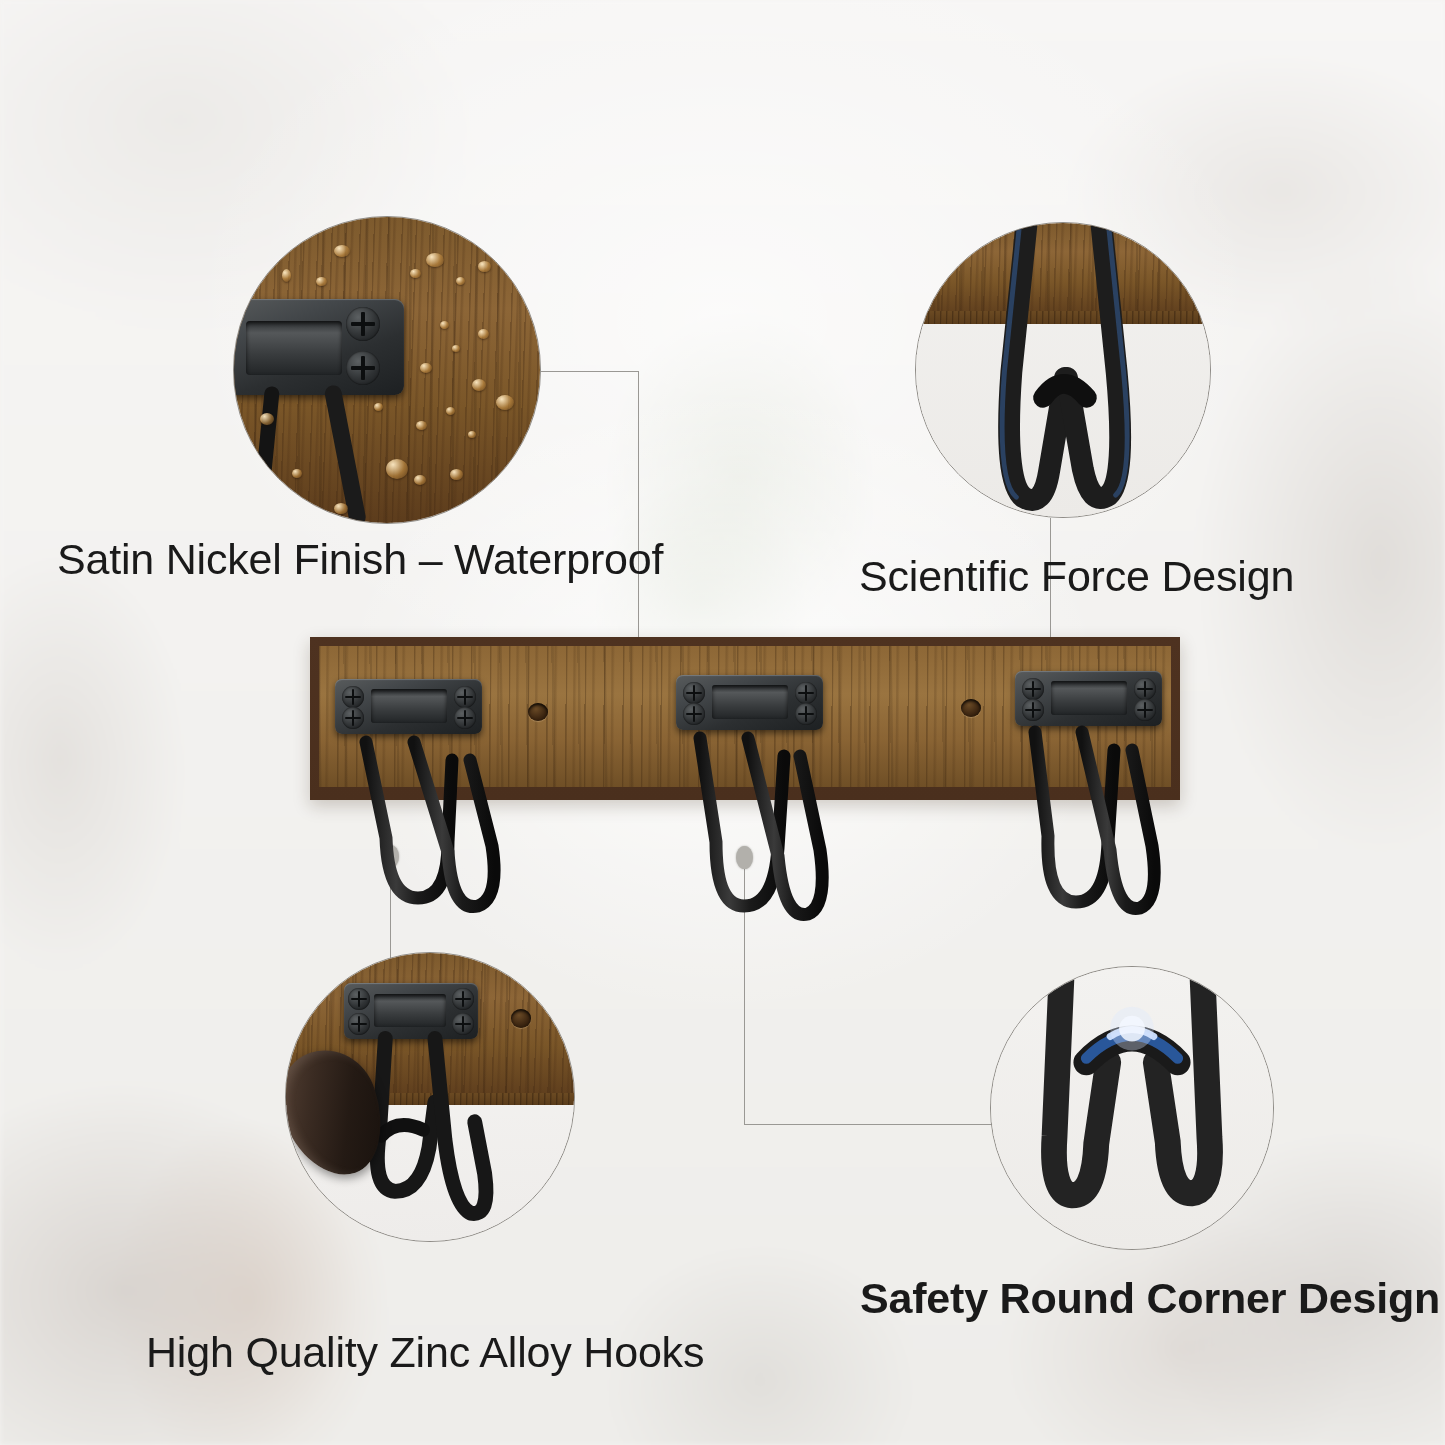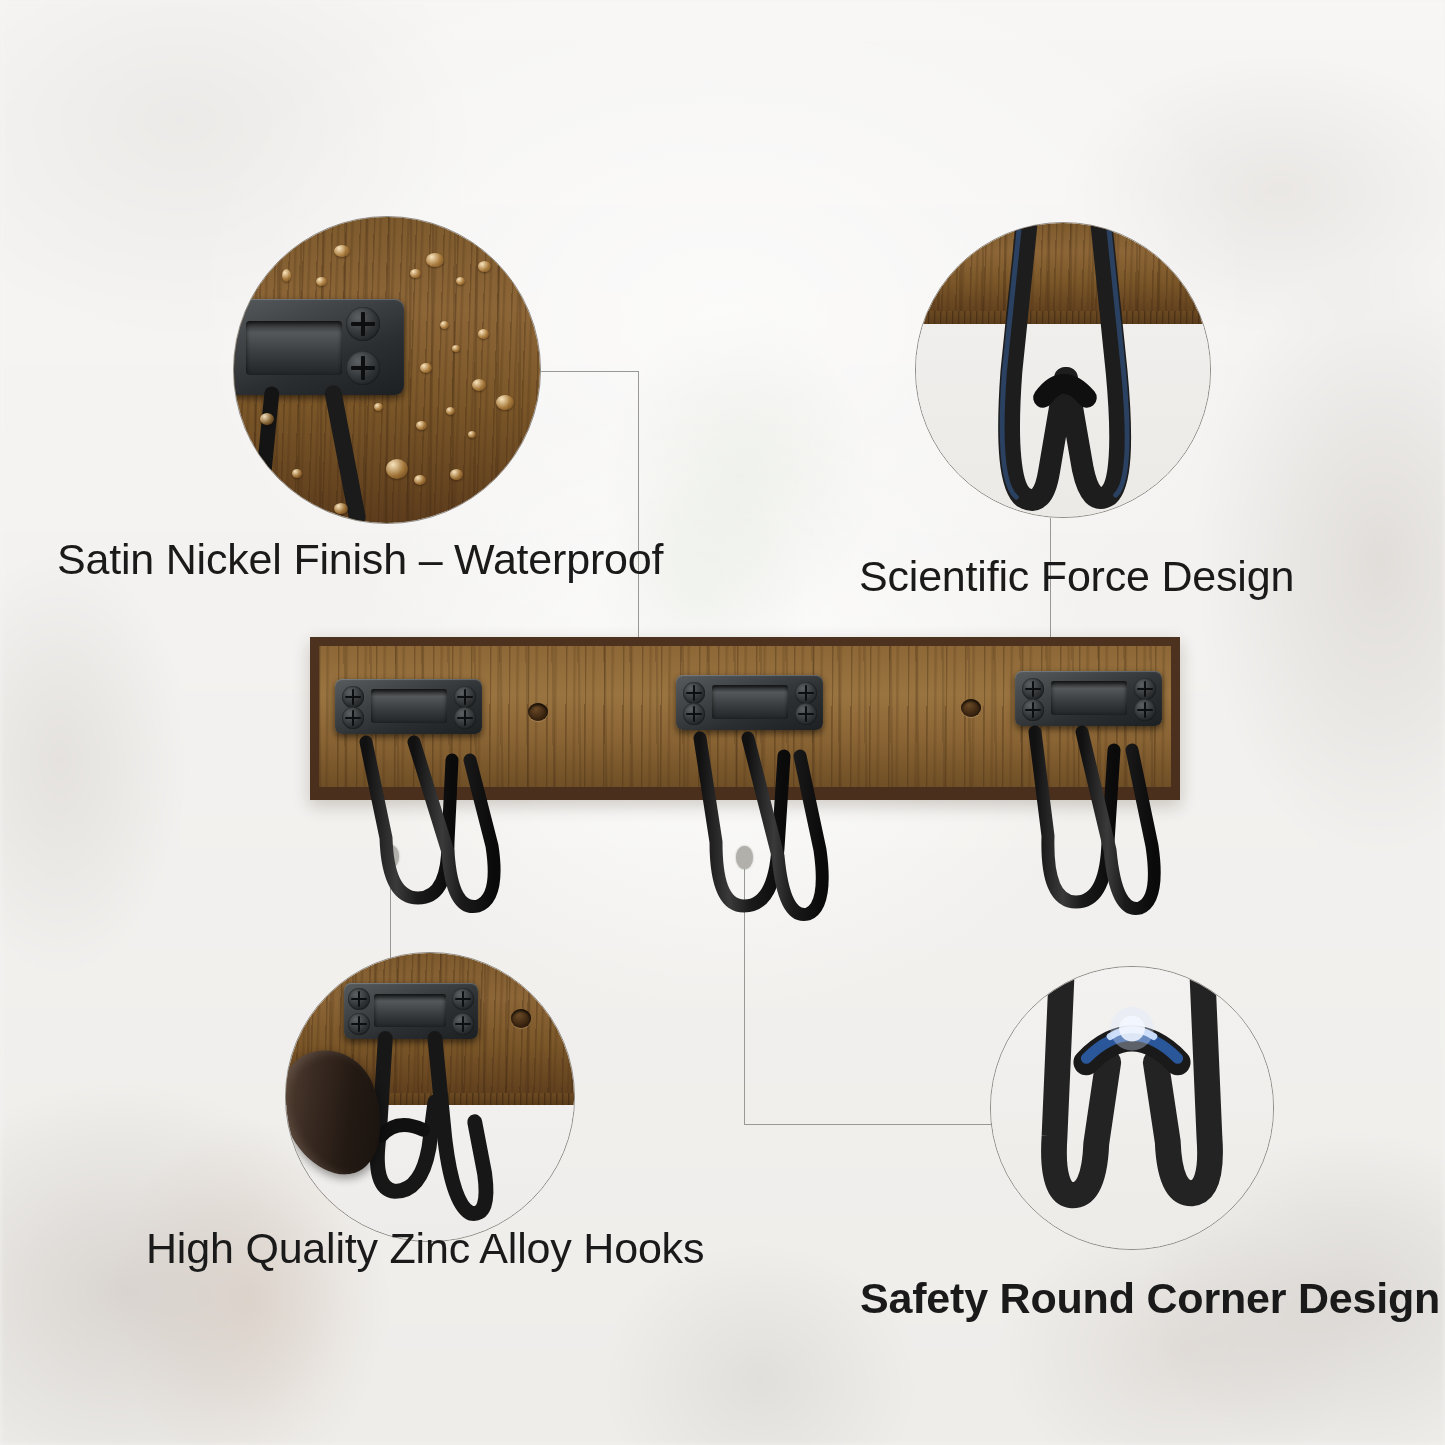--- a/index.html
+++ b/index.html
@@ -178,21 +178,21 @@
   
   .caption {
     position: absolute;
     font-size: 43px;
     color: #1a1a1a;
     white-space: nowrap;
     letter-spacing: -0.2px;
   }
   .cap-tl { left: 57px; top: 535px; }
   .cap-tr { left: 851px; top: 552px; margin-left: 8px; }
-  .cap-bl { left: 146px; top: 1224px; }
+  .cap-bl { left: 146px; top: 1328px; }
   .cap-br { left: 860px; top: 1274px; font-weight: bold; }
 </style>
 </head>
 <body>
 
 <div id="stage">
 
   <div class="bg-base"></div>
   <div class="bg-soft"></div>
 

